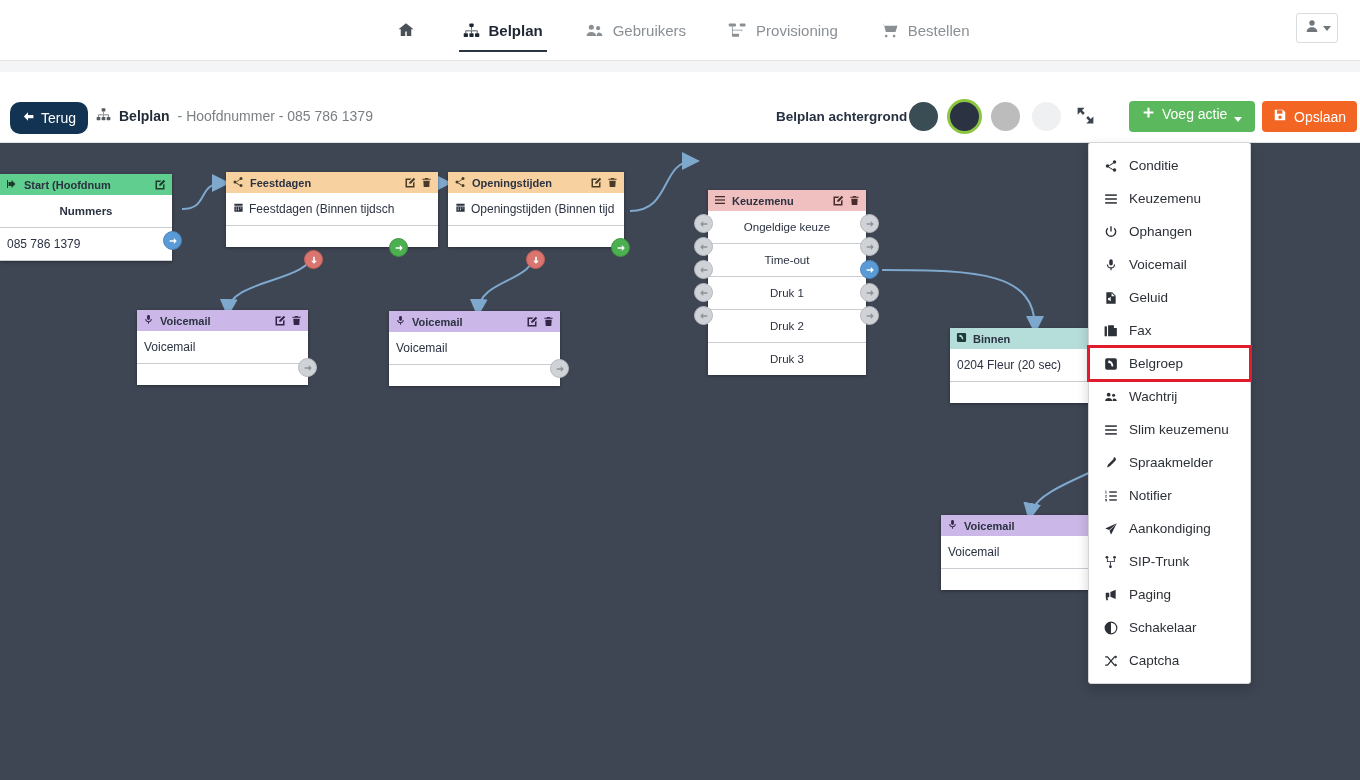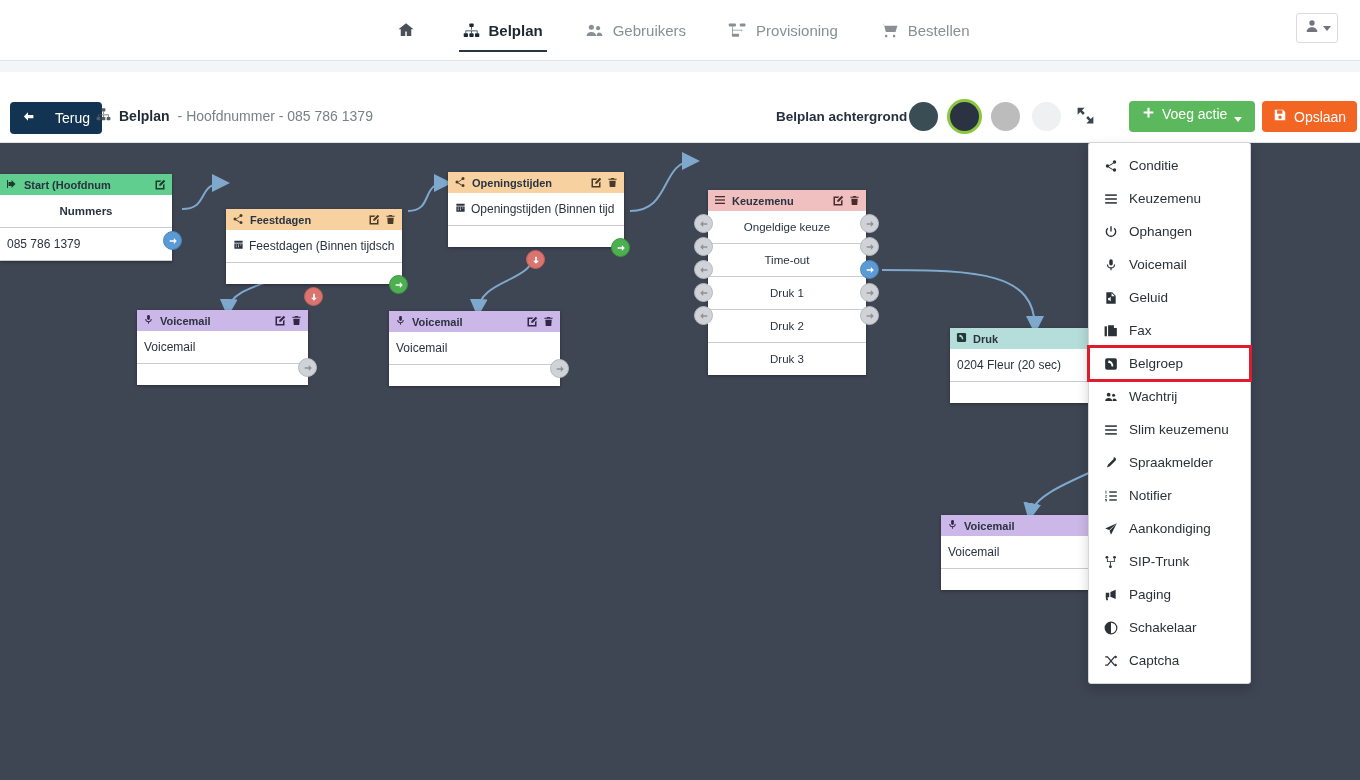--- a/index.html
+++ b/index.html
@@ -46,23 +46,23 @@
   
   .gapstrip { position:absolute; left:0; top:61px; width:1360px; height:11px; background:#f4f5f6; }
 
   
   .toolbar {
     position: absolute; left: 0; top: 72px; width: 1360px; height: 71px;
     background: #fff; border-bottom: 1px solid #dfe1e3;
   }
   .btn-terug {
     position: absolute; left: 10px; top: 102px;
-    background: #123352; color: #fff; border: none; border-radius: 4px;
+    background: #123352; color: #fff; border: none; border-radius: 10px;
     height: 29px; padding: 16px 12px; font-size: 14px; cursor: pointer;
-    display: flex; align-items: center; gap: 20px;
+    display: flex; align-items: center; gap: 6px;
   }
   .bp-title {
     position: absolute; left: 96px; top: 107px;
     font-size: 14px; color: #7a8085; display: flex; align-items: center; gap: 8px;
   }
   .bp-title b { color: #1f2a36; font-weight: 700; }
 
   .bg-label { position:absolute; left:776px; top:109px; font-size:13.5px; font-weight:700; color:#263040; }
   .swatches { position:absolute; left:909px; top:102px; display:flex; gap:12px; align-items:center; }
   .sw { width:29px; height:29px; border-radius:50%; cursor:pointer; }
@@ -326,21 +326,21 @@
       <div class="node-row">
         <span>085 786 1379</span>
       </div>
       <div class="h blue" style="left:163px; top:57px;">
         <svg width="10" height="10" viewBox="0 0 24 24" fill="#fff">
             <path d="M4 10h10V5l7 7-7 7v-5H4z"></path>
           </svg>
       </div>
     </div>
 
-    <div class="node" style="left:226px; top:29px; width:176px;margin-top:37px;">
+    <div class="node" style="left:226px; top:29px; width:212px;">
       <div class="node-hd hd-orange">
         <span>
           <svg width="12" height="12" viewBox="0 0 24 24" fill="#4a3b26">
               <circle cx="18" cy="5" r="3"></circle>
               <circle cx="6" cy="12" r="3"></circle>
               <circle cx="18" cy="19" r="3"></circle>
               <path d="M8.5 10.8 15.5 6.4l.8 1.3-7 4.4zM8.5 13.2l7 4.4-.8 1.3-7-4.4z"></path>
             </svg>
         </span>
         <span class="ttl">Feestdagen</span>
@@ -585,21 +585,21 @@
     </div>
 
     <div class="node" style="left:950px; top:185px; width:172px;">
       <div class="node-hd hd-teal">
         <span>
           <svg width="11" height="11" viewBox="0 0 24 24" fill="#1f3a38">
               <rect x="2" y="2" width="20" height="20" rx="3"></rect>
               <path d="M8 6c4 0 8 4 8 10-1.5.6-2.5.4-3.4-.6.4-3-2-5.4-5-5C6.6 9.5 7 8 8 6z" fill="#b5ddd9"></path>
             </svg>
         </span>
-        <span class="ttl">Druk</span>
+        <span class="ttl">Binnen</span>
       </div>
       <div class="node-row">
         <span>0204 Fleur (20 sec)</span>
       </div>
       <div class="node-foot"></div>
     </div>
 
     <div class="node" style="left:941px; top:372px; width:175px;">
       <div class="node-hd hd-purple">
         <span>

